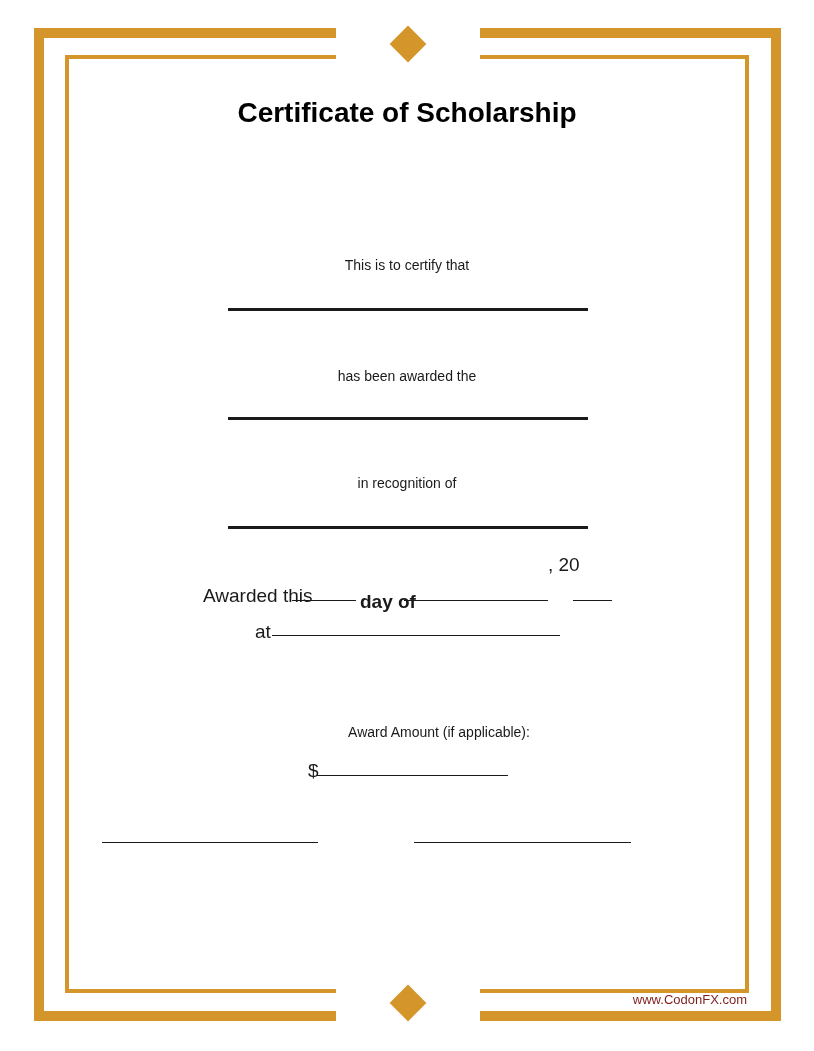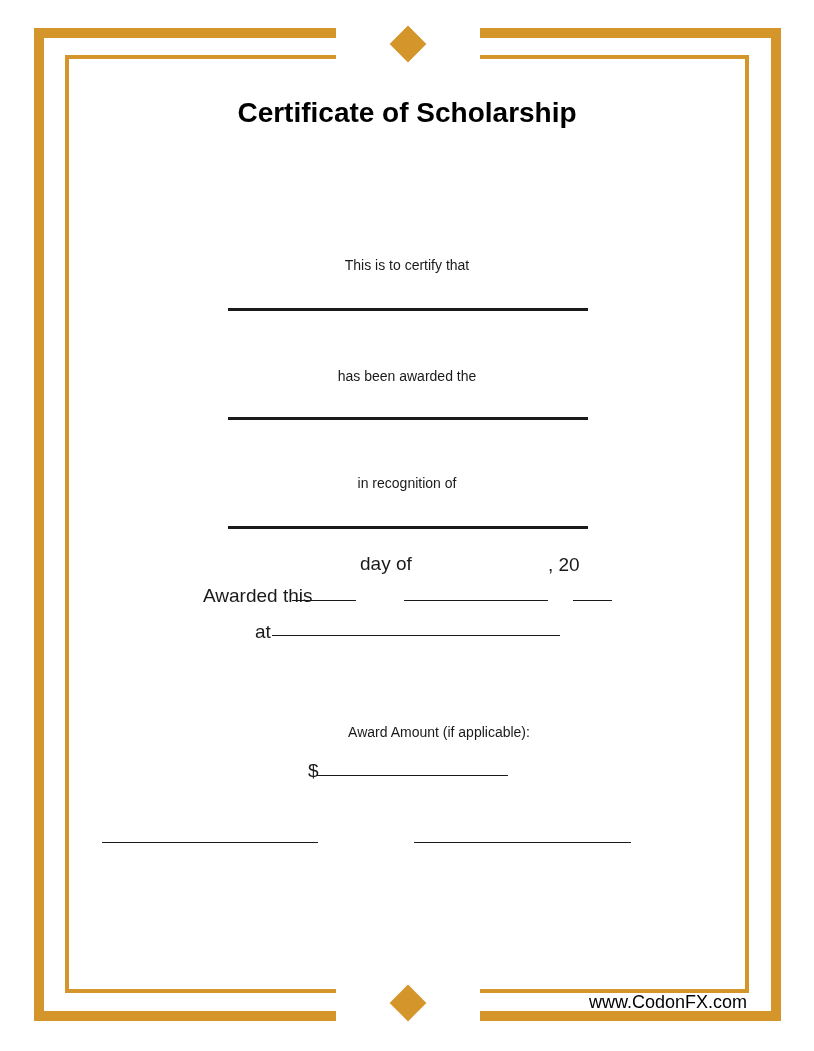--- a/index.html
+++ b/index.html
@@ -7,21 +7,21 @@
          font-family:"Liberation Sans", sans-serif; color:#1a1a1a; }
   .gold { background:#d4962a; position:absolute; }
   .diamond { position:absolute; width:26px; height:26px; background:#d4962a;
              transform:rotate(45deg); }
   .txt { position:absolute; left:0; width:814px; text-align:center; font-size:14px; }
   .title { position:absolute; left:0; width:814px; text-align:center;
            font-size:28px; font-weight:bold; color:#000; top:97px; }
   .bold-line { position:absolute; left:228px; width:360px; height:3px; background:#1a1a1a; }
   .thin-line { position:absolute; height:1px; background:#1a1a1a; }
   .abs { position:absolute; font-size:19px; white-space:nowrap; }
-  .url { position:absolute; right:67px; top:992px; font-size:18px; color:#000000; }
+  .url { position:absolute; right:67px; top:992px; font-size:13px; color:#7f1d1d; }
 </style>
 </head>
 <body>
 
 <div class="gold" style="left:34px; top:28px; width:302px; height:10px;"></div>
 <div class="gold" style="left:480px; top:28px; width:301px; height:10px;"></div>
 <div class="gold" style="left:34px; top:28px; width:10px; height:993px;"></div>
 <div class="gold" style="left:771px; top:28px; width:10px; height:993px;"></div>
 <div class="gold" style="left:34px; top:1011px; width:302px; height:10px;"></div>
 <div class="gold" style="left:480px; top:1011px; width:301px; height:10px;"></div>
@@ -42,21 +42,21 @@
 <div class="bold-line" style="top:308px;"></div>
 
 <div class="txt" style="top:368px;">has been awarded the</div>
 <div class="bold-line" style="top:417px;"></div>
 
 <div class="txt" style="top:475px;">in recognition of</div>
 <div class="bold-line" style="top:526px;"></div>
 
 <span class="abs" style="left:203px; top:585px;">Awarded this</span>
 <div class="thin-line" style="left:292px; top:600px; width:64px;"></div>
-<span class="abs" style="left:360px; top:553px;">day of</span>
+<span class="abs" style="left:360px; top:591px;font-weight:bold;">day of</span>
 <div class="thin-line" style="left:404px; top:600px; width:144px;"></div>
 <span class="abs" style="left:548px; top:554px;">, 20</span>
 <div class="thin-line" style="left:573px; top:600px; width:39px;"></div>
 
 <span class="abs" style="left:255px; top:621px;text-align:center;">at</span>
 <div class="thin-line" style="left:272px; top:635px; width:288px;"></div>
 
 <div class="txt" style="top:724px;padding-left:32px;">Award Amount (if applicable):</div>
 <span class="abs" style="left:308px; top:760px;">$</span>
 <div class="thin-line" style="left:317px; top:775px; width:191px;"></div>

